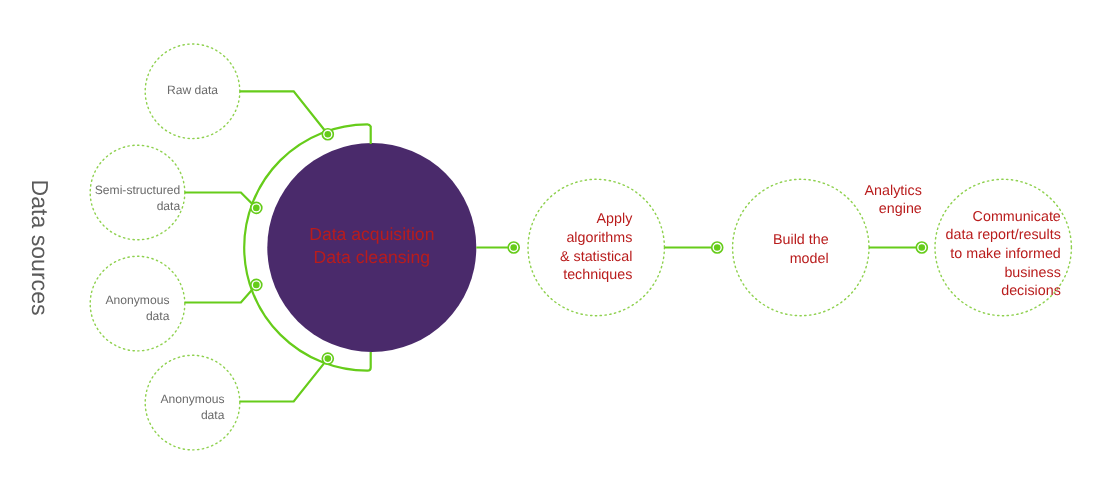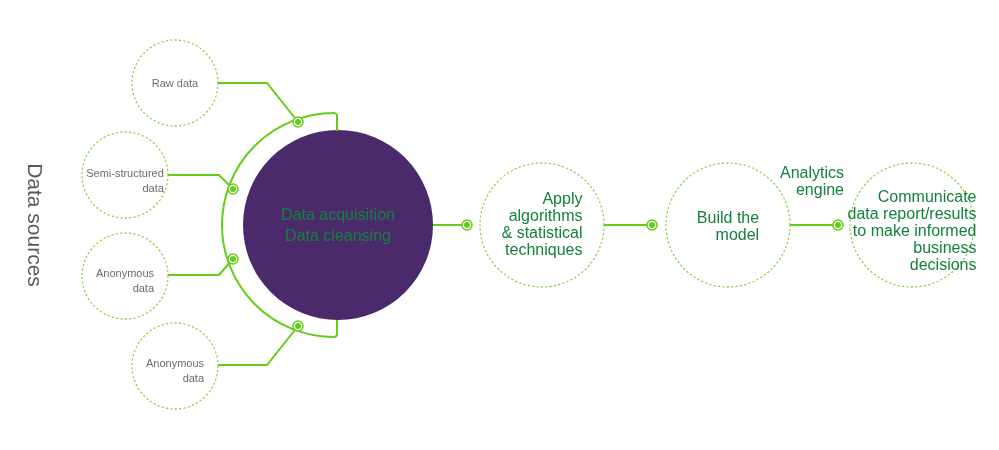--- a/index.html
+++ b/index.html
@@ -1,23 +1,23 @@
 <!DOCTYPE html>
 <html><head>
 <meta charset="utf-8">
 <style>
   html, body { margin:0; padding:0; background:#ffffff; }
   body { width:999px; height:450px; position:relative; overflow:hidden;
          font-family:"Liberation Sans", sans-serif; }
   svg { position:absolute; left:0; top:0; }
   .lbl { position:absolute; text-align:right; color:#6b6b6b; font-size:11px; line-height:15px;
          transform:translate(-50%,-50%); white-space:nowrap; }
-  .lbl.big { font-size:16px; line-height:17px; color:#15803d; }
+  .lbl.big { font-size:13px; line-height:17px; color:#b91c1c; }
   .center-text { position:absolute; left:338px; top:225px; transform:translate(-50%,-50%);
-         color:#15803d; font-size:16px; line-height:20.5px; text-align:center; white-space:nowrap; }
+         color:#b91c1c; font-size:16px; line-height:20.5px; text-align:center; white-space:nowrap; }
   .center-text div { display:block; }
   .vertical { position:absolute; left:35px; top:225px; transform:translate(-50%,-50%) rotate(90deg);
          font-size:21px; color:#5a5a5a; white-space:nowrap; }
 </style>
 </head>
 <body>
 
 <svg width="999" height="450" viewBox="0 0 999 450">
 
   <circle cx="175" cy="83" r="43" fill="none" stroke="#8fd14f" stroke-width="1.3" stroke-dasharray="1.2 3.2" stroke-linecap="round"></circle>

